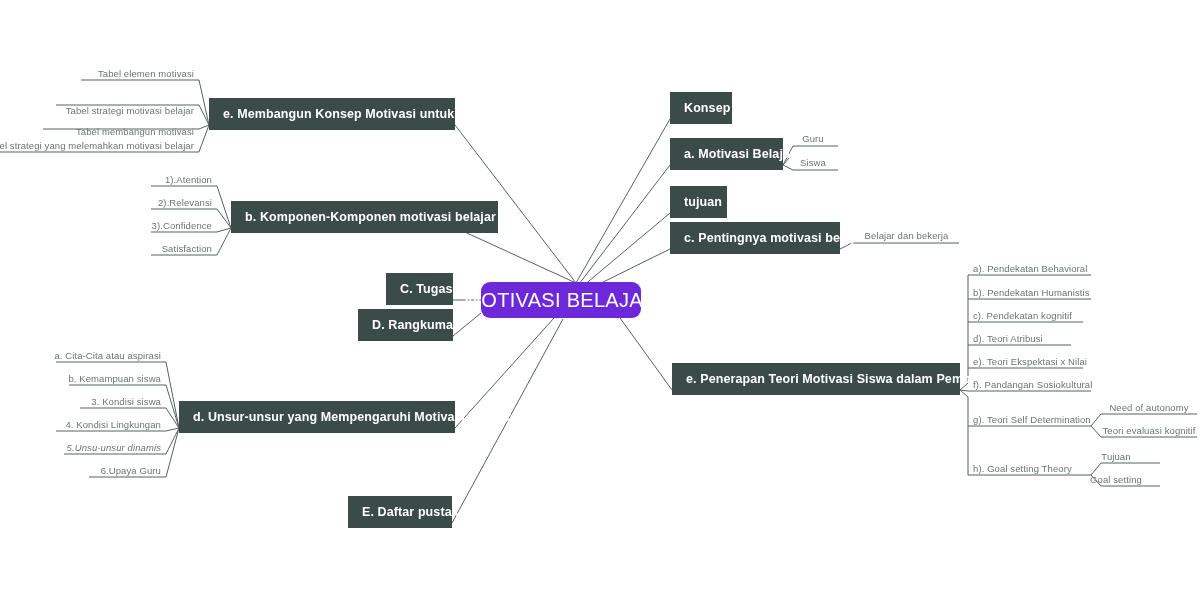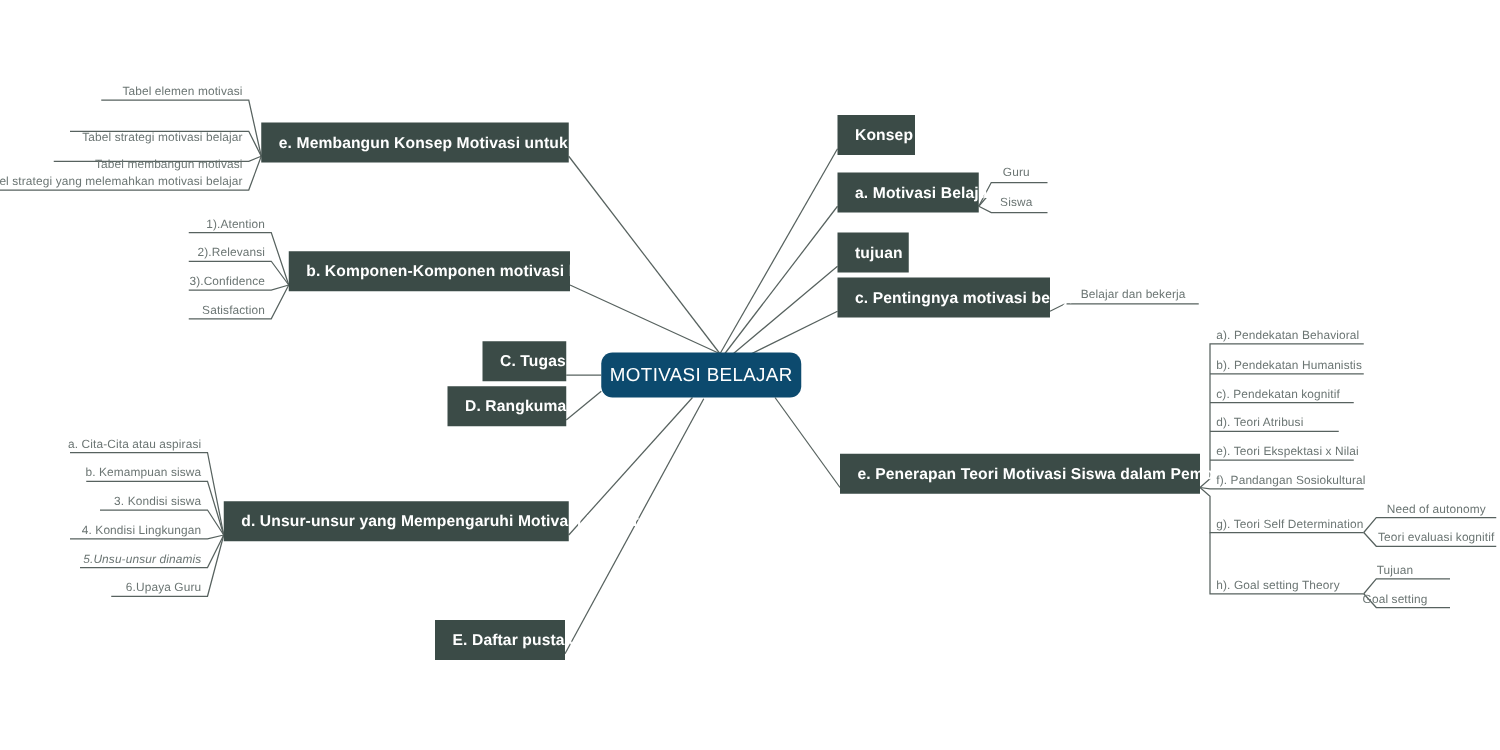--- a/index.html
+++ b/index.html
@@ -28,24 +28,24 @@
   }
   .node {
     position: absolute;
     box-sizing: border-box;
     white-space: nowrap;
     display: flex;
     align-items: center;
   }
   
   .node.root {
-    background: #0c4a6e;
+    background: #6d28d9;
     color: #ffffff;
     border-radius: 9px;
-    font-size: 15px;
+    font-size: 20px;
     font-weight: 400;
     letter-spacing: .3px;
     justify-content: center;
     padding: 0 14px;
   }
   
   .node.branch {
     background: #3b4b47;
     color: #ffffff;
     font-size: 12.5px;
@@ -158,21 +158,21 @@
       <div class="node leaf align-left" style="left: 969px; top: 461px; width: 122px; height: 14px;">h). Goal setting Theory</div>
       <div class="node leaf align-center" style="left: 1103px; top: 400px; width: 92px; height: 14px;">Need of autonomy</div>
       <div class="node leaf align-center" style="left: 1103px; top: 423px; width: 92px; height: 14px;">Teori evaluasi kognitif</div>
       <div class="node leaf align-center" style="left: 1085px; top: 449px; width: 62px; height: 14px;">Tujuan</div>
       <div class="node leaf align-center" style="left: 1085px; top: 472px; width: 62px; height: 14px;">Goal setting</div>
       <div class="node branch" style="left: 209px; top: 98px; width: 246px; height: 27px;">e. Membangun Konsep Motivasi untuk Belajar</div>
       <div class="node leaf align-right" style="left: 80px; top: 66px; width: 118px; height: 14px;">Tabel elemen motivasi</div>
       <div class="node leaf align-right" style="left: 55px; top: 91px; width: 143px; height: 14px; margin-top: 33px;">Tabel membangun motivasi</div>
       <div class="node leaf align-right" style="left: 42px; top: 103px; width: 156px; height: 14px;">Tabel strategi motivasi belajar</div>
       <div class="node leaf align-right" style="left: 8px; top: 138px; width: 190px; height: 14px;">Tabel strategi yang melemahkan motivasi belajar</div>
-      <div class="node branch" style="left: 231px; top: 201px; width: 225px; height: 27px;">b. Komponen-Komponen motivasi belajar</div>
+      <div class="node branch" style="left: 231px; top: 201px; width: 267px; height: 27px;">b. Komponen-Komponen motivasi belajar</div>
       <div class="node leaf align-right" style="left: 150px; top: 172px; width: 66px; height: 14px;">1).Atention</div>
       <div class="node leaf align-right" style="left: 150px; top: 195px; width: 66px; height: 14px;">2).Relevansi</div>
       <div class="node leaf align-right" style="left: 150px; top: 218px; width: 66px; height: 14px;">3).Confidence</div>
       <div class="node leaf align-right" style="left: 150px; top: 241px; width: 66px; height: 14px;">Satisfaction</div>
       <div class="node branch" style="left: 386px; top: 273px; width: 67px; height: 27px;">C. Tugas</div>
       <div class="node branch" style="left: 358px; top: 309px; width: 95px; height: 27px;">D. Rangkuman</div>
       <div class="node branch" style="left: 179px; top: 401px; width: 276px; height: 27px;">d. Unsur-unsur yang Mempengaruhi Motivasi Belajar</div>
       <div class="node leaf align-right" style="left: 55px; top: 348px; width: 110px; height: 14px;">a. Cita-Cita atau aspirasi</div>
       <div class="node leaf align-right" style="left: 55px; top: 371px; width: 110px; height: 14px;">b. Kemampuan siswa</div>
       <div class="node leaf align-right" style="left: 55px; top: 394px; width: 110px; height: 14px;">3. Kondisi siswa</div>

